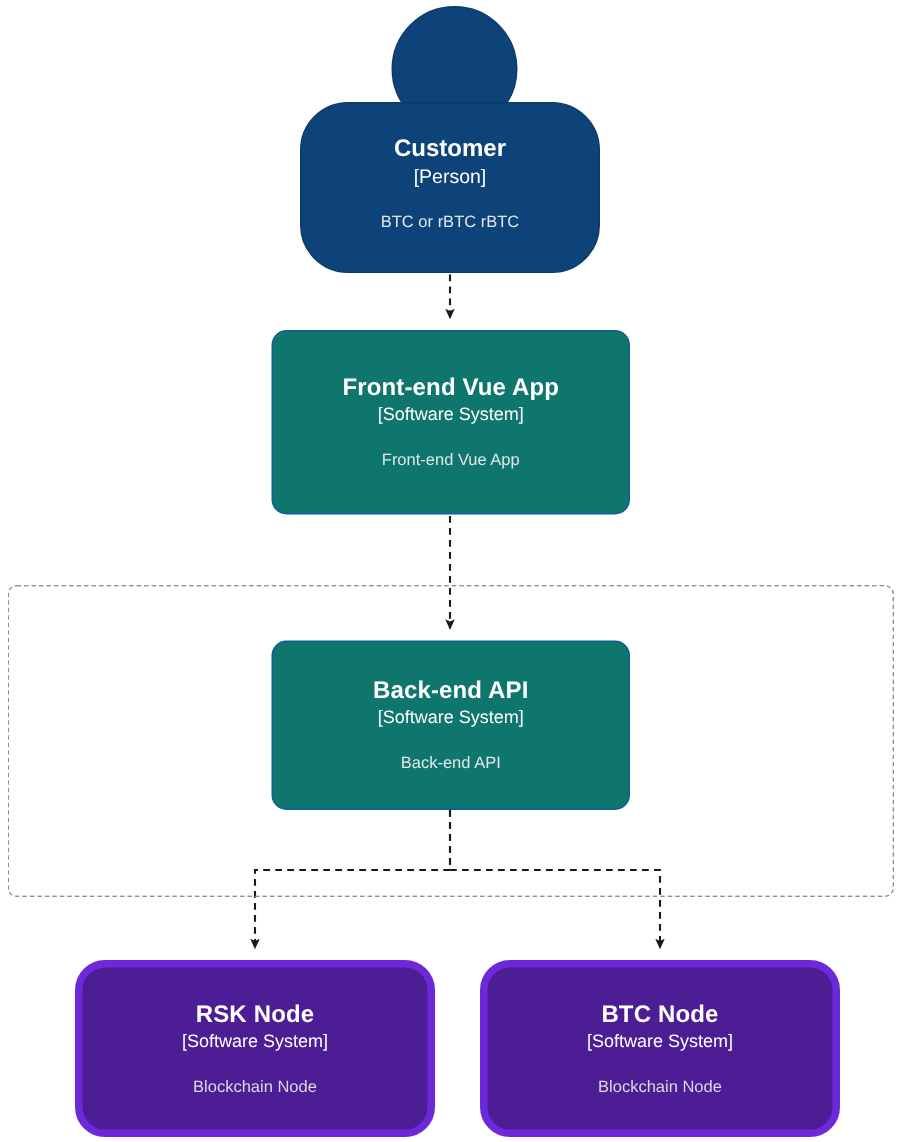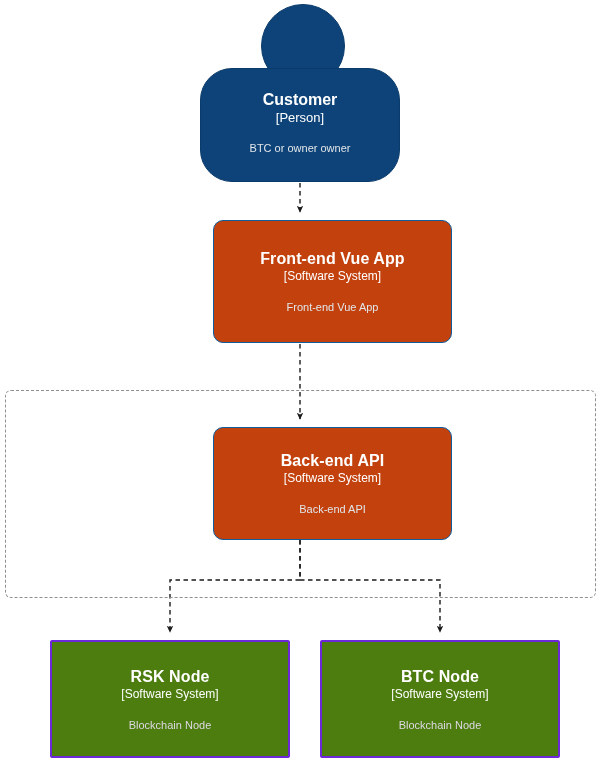--- a/index.html
+++ b/index.html
@@ -72,31 +72,30 @@
     display: flex;
     flex-direction: column;
     align-items: center;
     justify-content: flex-start;
     text-align: center;
     color: #ffffff;
   }
 
   
   .sys-blue {
-    background: #c2410c;
+    background: #0f766e;
     border: 1px solid #0f5c9f;
     border-radius: 10px;
-    margin-left: 32px;
   }
 
   
   .sys-grey {
-    background: #4d7c0f;
-    border: 2px solid #6d28d9;
-    border-radius: 2px;
+    background: #4c1d95;
+    border: 5px solid #6d28d9;
+    border-radius: 20px;
   }
   .sys-grey .desc {
     color: #ddd9e3;
   }
 
   
   .boundary {
     position: absolute;
     box-sizing: border-box;
     border: 1.5px dashed #8f8f8f;
@@ -159,21 +158,21 @@
       <path d="M300,540 L300,580 L440,580 L440,632" stroke="#1a1a1a" stroke-width="1.4" stroke-dasharray="4.5,3.5" fill="none" marker-end="url(#arrowhead)"></path>
     </g>
   </svg>
 
   <div>
     <div class="person-head" style="left:261px; top:4px; width:84px; height:84px;"></div>
     <div class="person-body" style="left:200px; top:68px; width:200px; height:114px;"></div>
     <div class="person-text" style="left:200px; top:90px; width:200px; height:80px;">
       <div class="title" style="font-weight:bold; font-size:16px; line-height:19px; color:#ffffff;">Customer</div>
       <div class="type" style="font-size:13px; line-height:15px; margin-top:1px; color:#ffffff;">[Person]</div>
-      <div class="desc" style="font-size:11px; line-height:14px; margin-top:16px; color:#e2e6ea;">BTC or owner owner</div>
+      <div class="desc" style="font-size:11px; line-height:14px; margin-top:16px; color:#e2e6ea;">BTC or rBTC rBTC</div>
     </div>
   </div>
 
   <div class="node sys-blue" style="left:181px; top:220px; width:239px; height:123px;">
     <div class="title">Front-end Vue App</div>
     <div class="type">[Software System]</div>
     <div class="desc">Front-end Vue App</div>
   </div>
 
   <div class="boundary" style="left:5px; top:390px; width:591px; height:208px;"></div>

